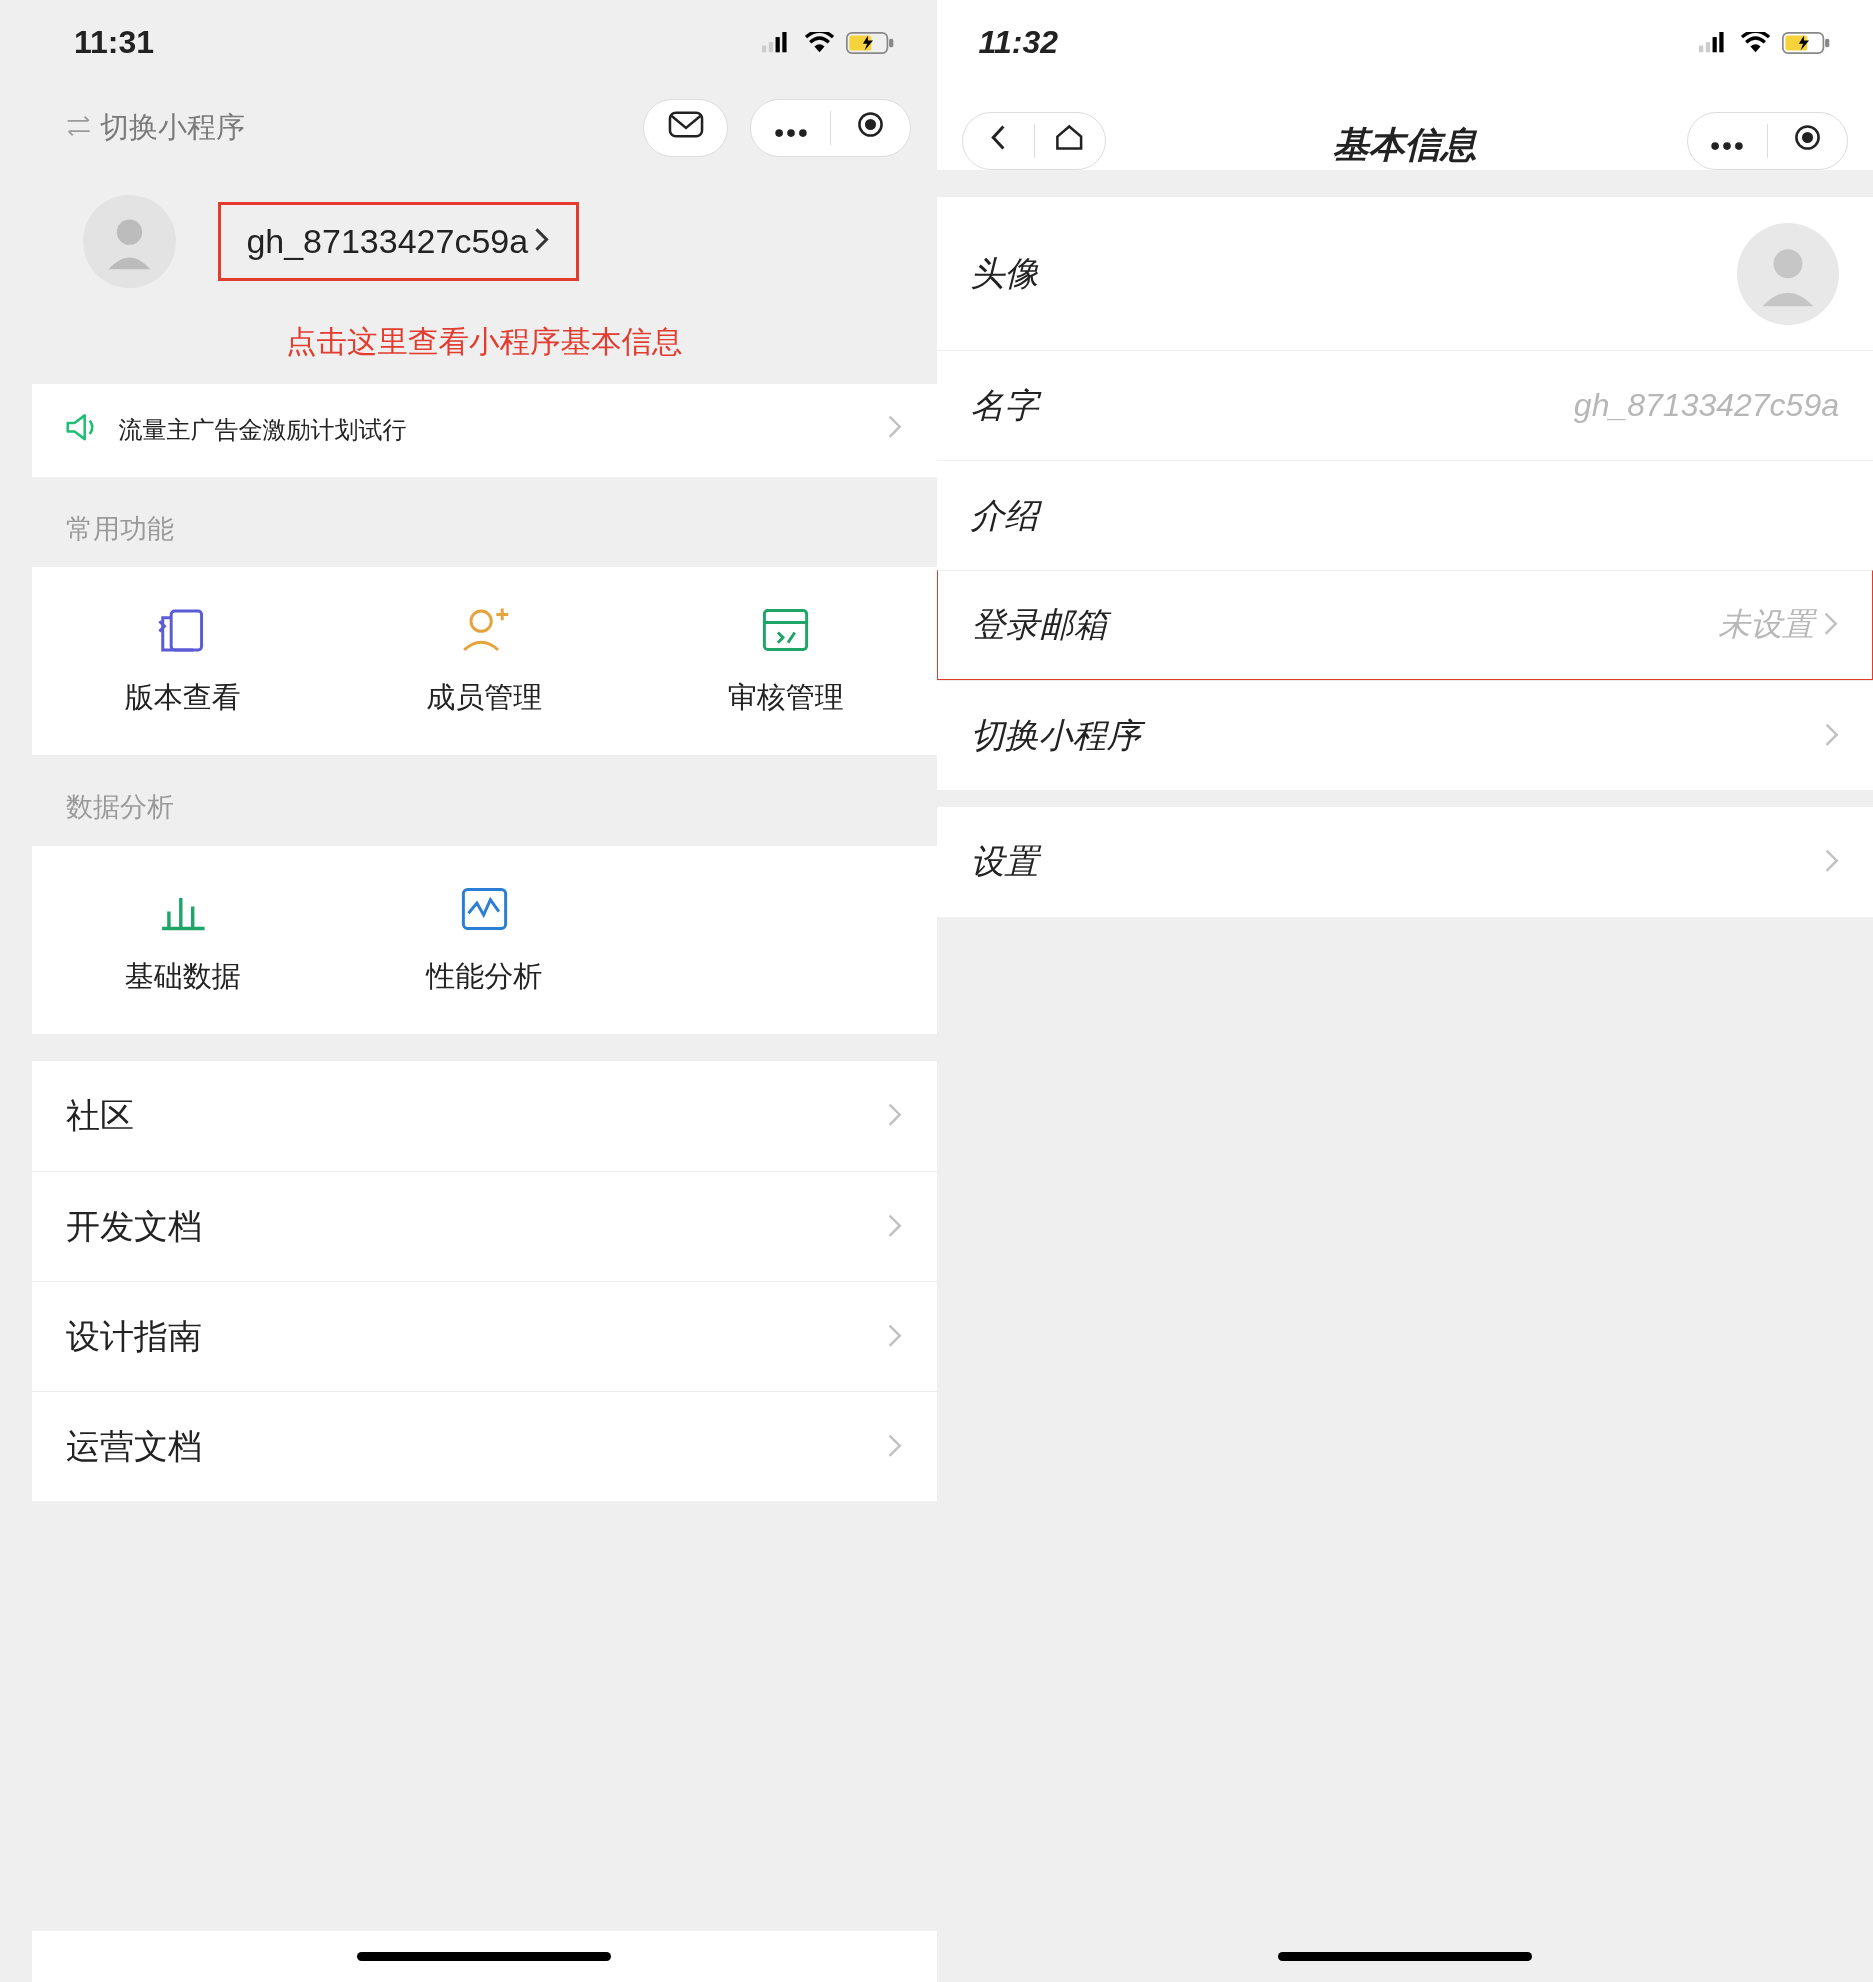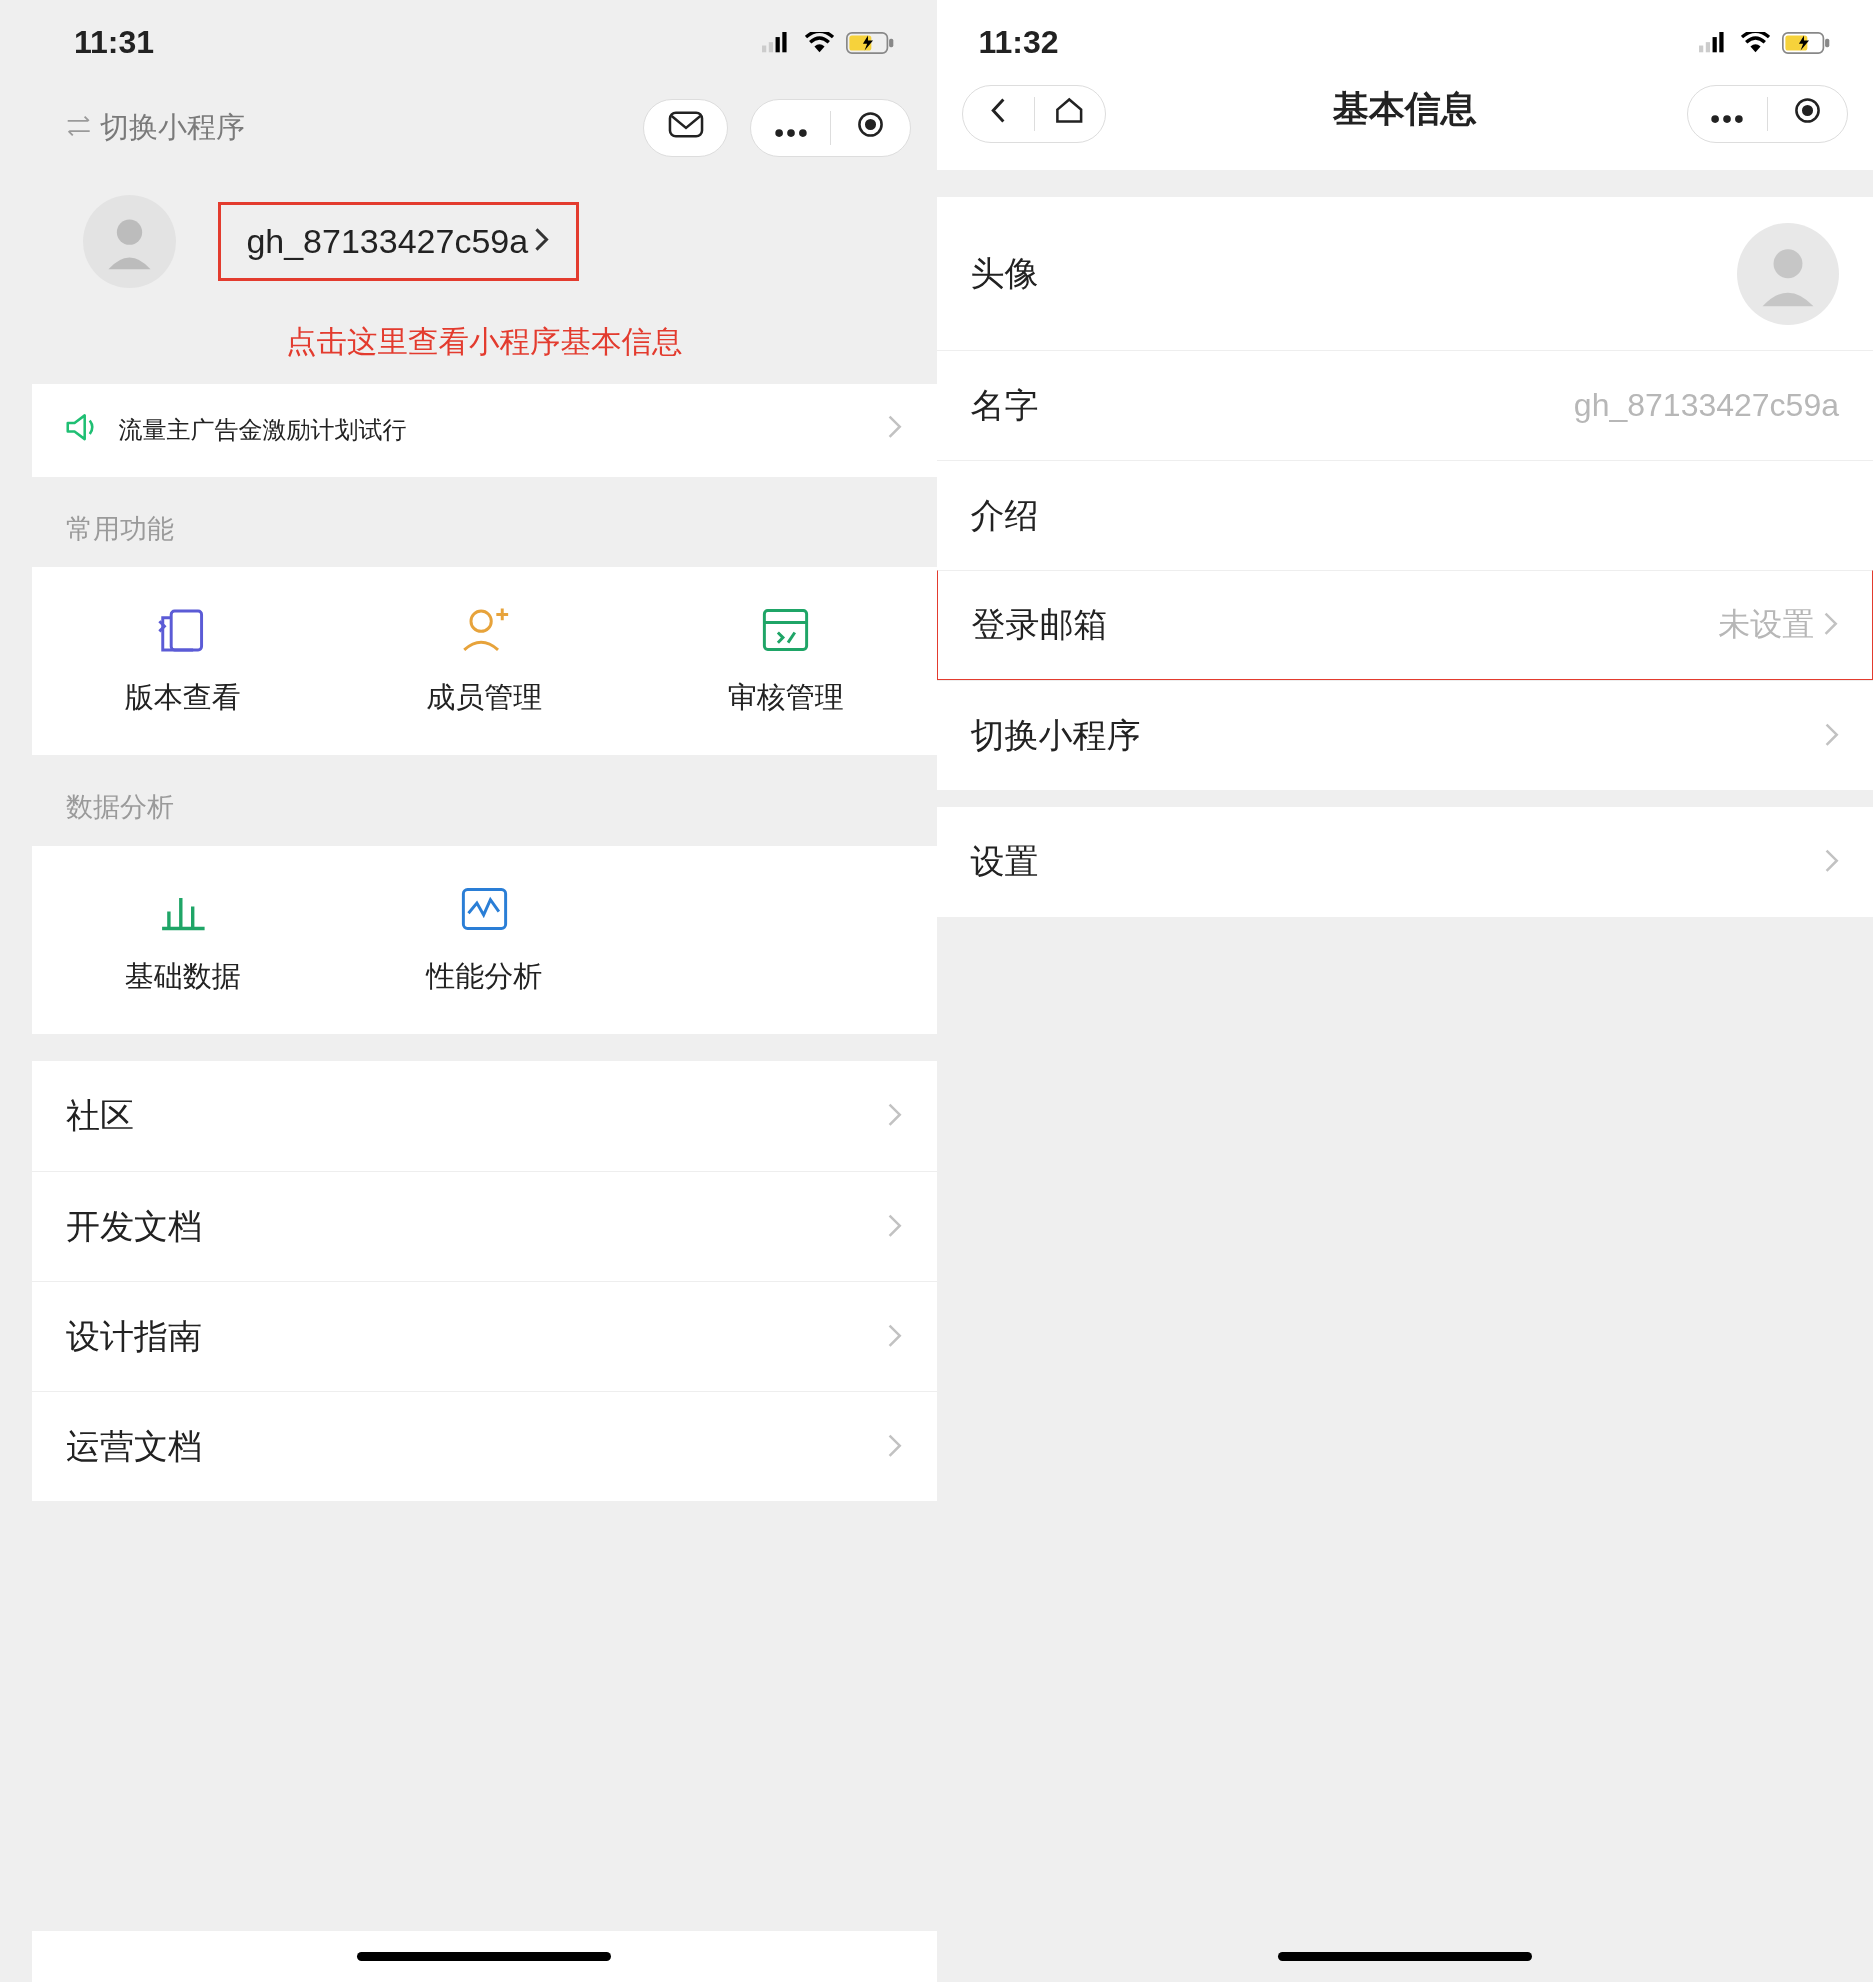--- a/index.html
+++ b/index.html
@@ -12,21 +12,21 @@
   }
   .phone {
     width: 937px;
     height: 1982px;
     display: flex;
     flex-direction: column;
     font-size: 30.5px;
     color: #222;
   }
   .phone.left { background: #efefef; padding-left: 32px; }
-  .phone.right { background: #efefef; }
+  .phone.right { background: #efefef; font-style: italic; }
 
   
   .status-bar {
     height: 85px;
     display: flex;
     align-items: center;
     justify-content: space-between;
     padding: 0 42px;
     background: #fff;
     font-weight: 600;
@@ -127,21 +127,21 @@
   .feature .ficon { width: 59px; height: 59px; display: flex; align-items: center; justify-content: center; }
 
   .gap { height: 27px; }
   .gap-sm { height: 17px; }
 
   
   .navbar {
     height: 85px;
     background: #fff;
     display: flex;
-    align-items: flex-start;
+    align-items: flex-end;
     padding: 0 25.4px;
     gap: 15.3px;
     position: relative;
   }
   .nav-title {
     position: absolute; left: 0; right: 0; text-align: center;
     font-size: 36px; font-weight: 600; pointer-events: none;
   }
   .nav-capsule-left {
     height: 58px; border-radius: 34px; border: 1.3px solid #ddd; background: #fff;

